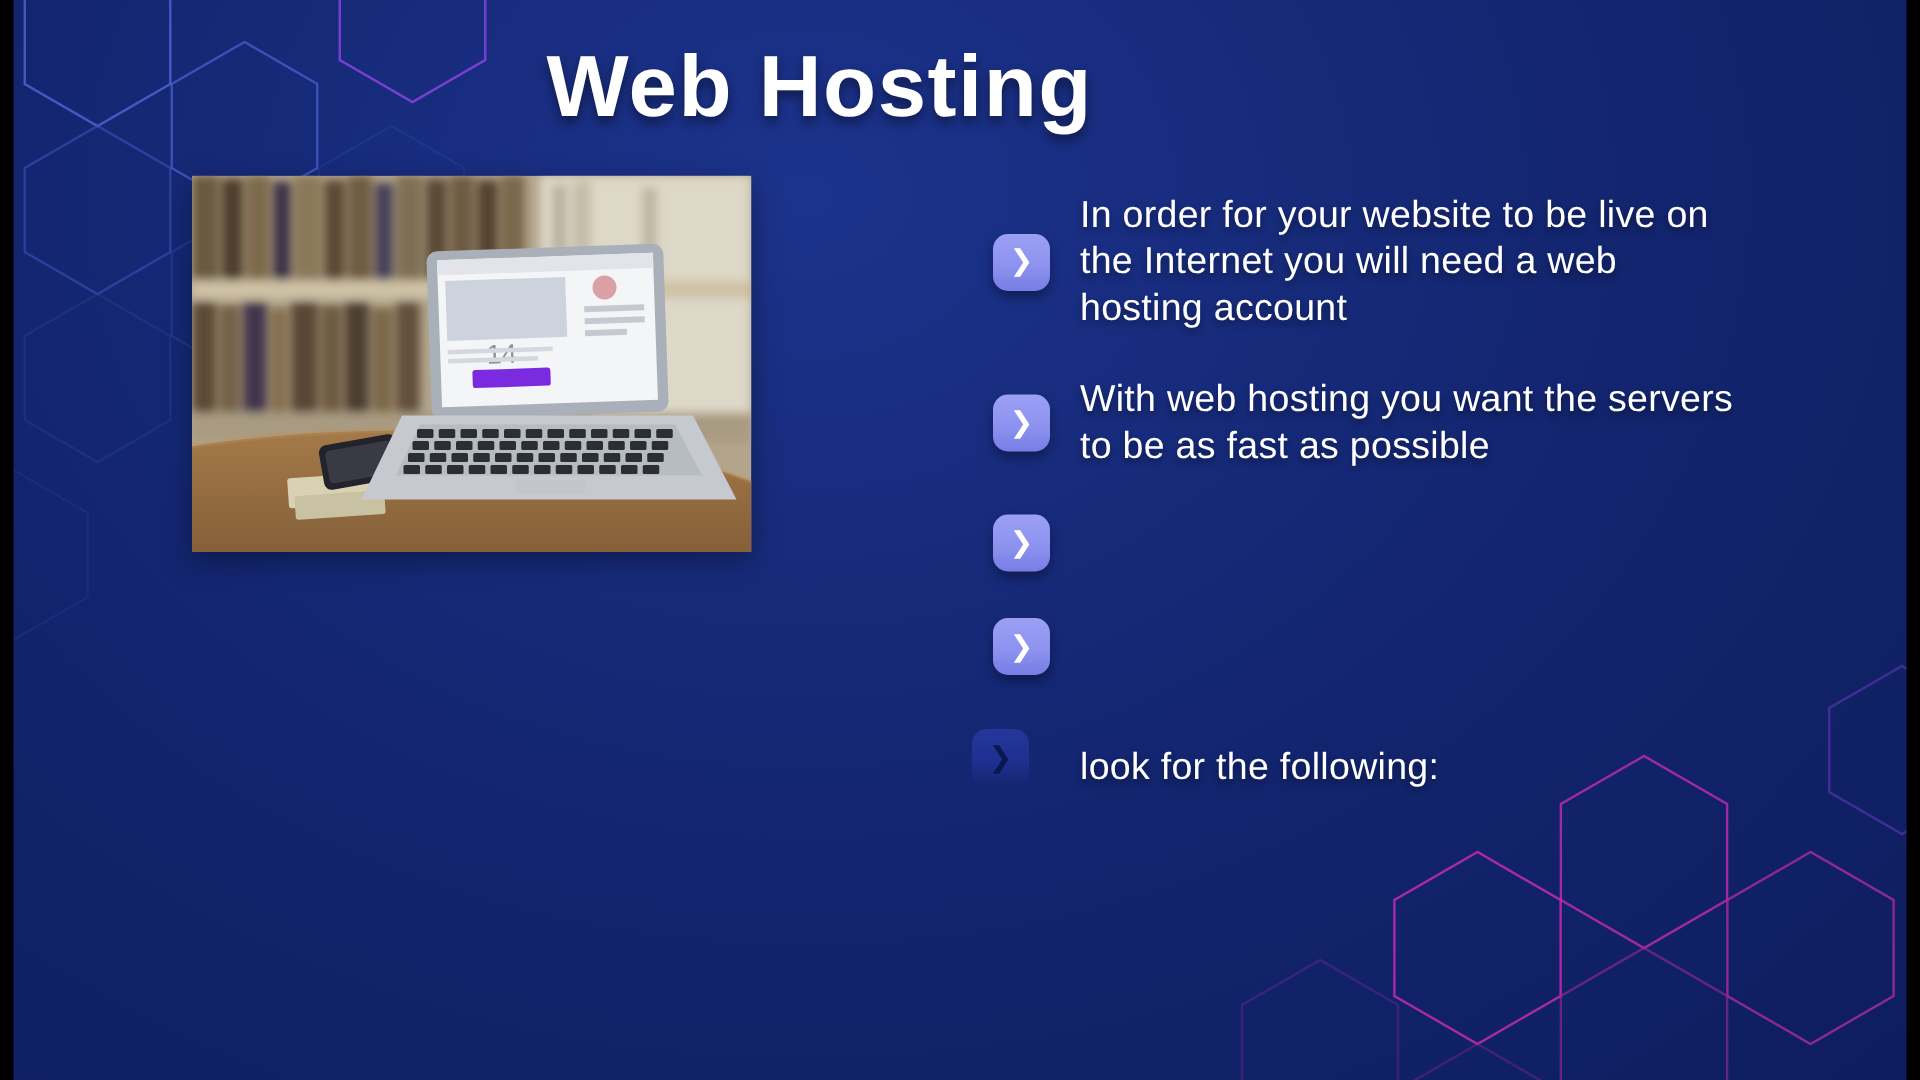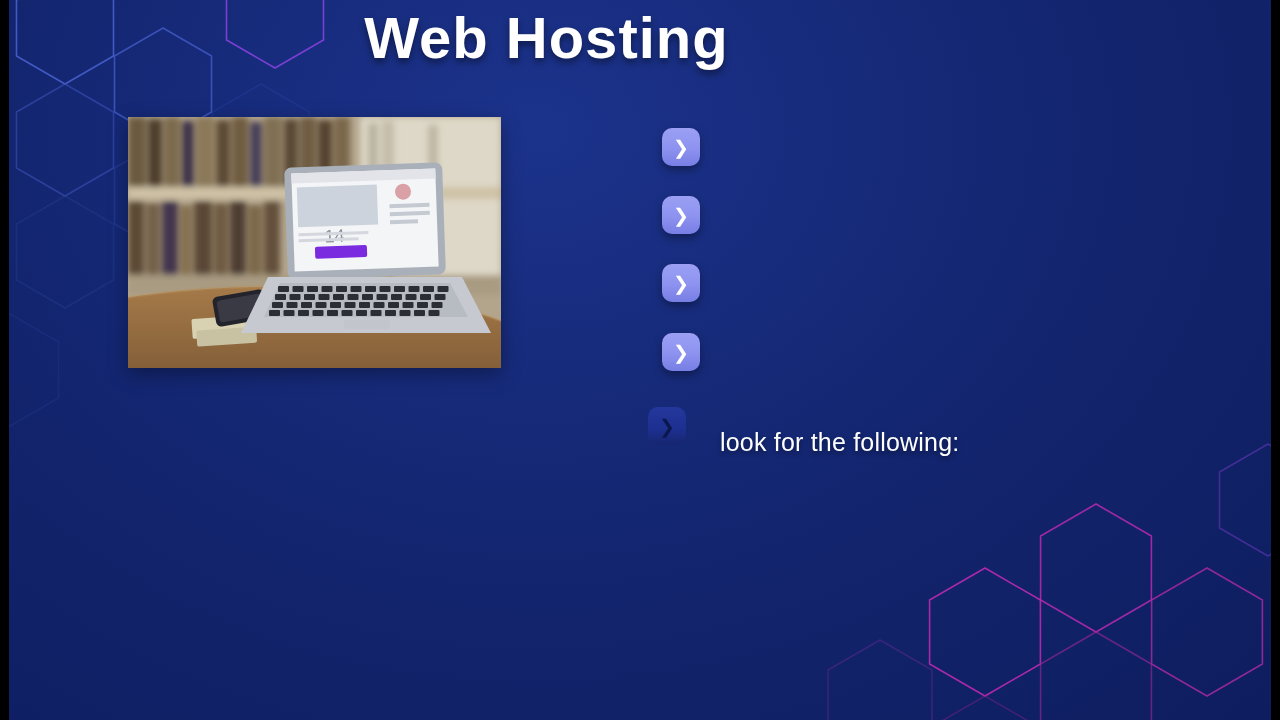--- a/index.html
+++ b/index.html
@@ -10,21 +10,21 @@
     font-family:"Liberation Sans","DejaVu Sans",sans-serif;
     background:radial-gradient(ellipse at 42% 18%, var(--bg-light,#1c338c) 0%, var(--bg,#13256f) 52%, #0e1d5e 100%);
   }
   .edge-bar{position:absolute;top:0;width:9px;height:720px;background:#000;z-index:40;}
   .edge-bar.left{left:0;}
   .edge-bar.right{right:0;}
 
   .hex-layer{position:absolute;inset:0;z-index:1;pointer-events:none;}
 
   .title{
-    position:absolute;left:0;top:4px;width:1093px;z-index:10;
+    position:absolute;left:0;top:24px;width:1093px;z-index:10;
     text-align:center;color:#fff;font-size:58px;font-weight:700;
     letter-spacing:1px;
     text-shadow:0 4px 7px rgba(0,0,0,.45);
   }
 
   .photo{
     position:absolute;left:128px;top:117px;width:373px;height:251px;z-index:10;
     box-shadow:0 6px 18px rgba(0,0,0,.35);
     overflow:hidden;
   }
@@ -45,21 +45,21 @@
     color:#fff;display:flex;align-items:center;justify-content:center;
     font-size:19px;font-weight:700;
     box-shadow:0 4px 8px rgba(0,0,0,.35);
   }
   .bullet.b5{align-items:flex-start;}
   .bullet.b5 .chip{
     margin-left:-14px;margin-right:14px;margin-top:-6px;
     background:linear-gradient(180deg,#24379c 0%, var(--chip-dark,#1d2f8f) 60%, #16256f 100%);
     color:#0b1850;box-shadow:none;
   }
-  .bullet.b5 .bullet-text{margin-top:14px;}
+  .bullet.b5 .bullet-text{margin-top:4px;}
   .bullet-text{
     color:#fff;font-size:25px;line-height:31px;letter-spacing:.2px;
     white-space:pre-line;
     text-shadow:0 3px 5px rgba(0,0,0,.4);
   }
 </style>
 </head>
 <body>
 
 <div class="slide" style="--bg: #13256f; --bg-light: #1c338c; --chip: #8d92ef; --chip-dark: #1d2f8f;">
@@ -210,23 +210,28 @@
             <rect x="142.5" y="145" width="11" height="6" rx="1" fill="#2b2e35"></rect>
           </g>
         <rect x="58" y="155" width="46" height="9" rx="2" fill="#c2c6cc"></rect>
       </g>
     </svg>
   </div>
 
   <ul class="bullets">
     <li class="bullet b1">
       <span class="chip">❯</span>
+      <span class="bullet-text">In order for your website to be live on
+the Internet you will need a web
+hosting account</span>
     </li>
     <li class="bullet b2">
       <span class="chip">❯</span>
+      <span class="bullet-text">With web hosting you want the servers
+to be as fast as possible</span>
     </li>
     <li class="bullet b3">
       <span class="chip">❯</span>
     </li>
     <li class="bullet b4">
       <span class="chip">❯</span>
     </li>
     <li class="bullet b5">
       <span class="chip">❯</span>
       <span class="bullet-text">look for the following:</span>

